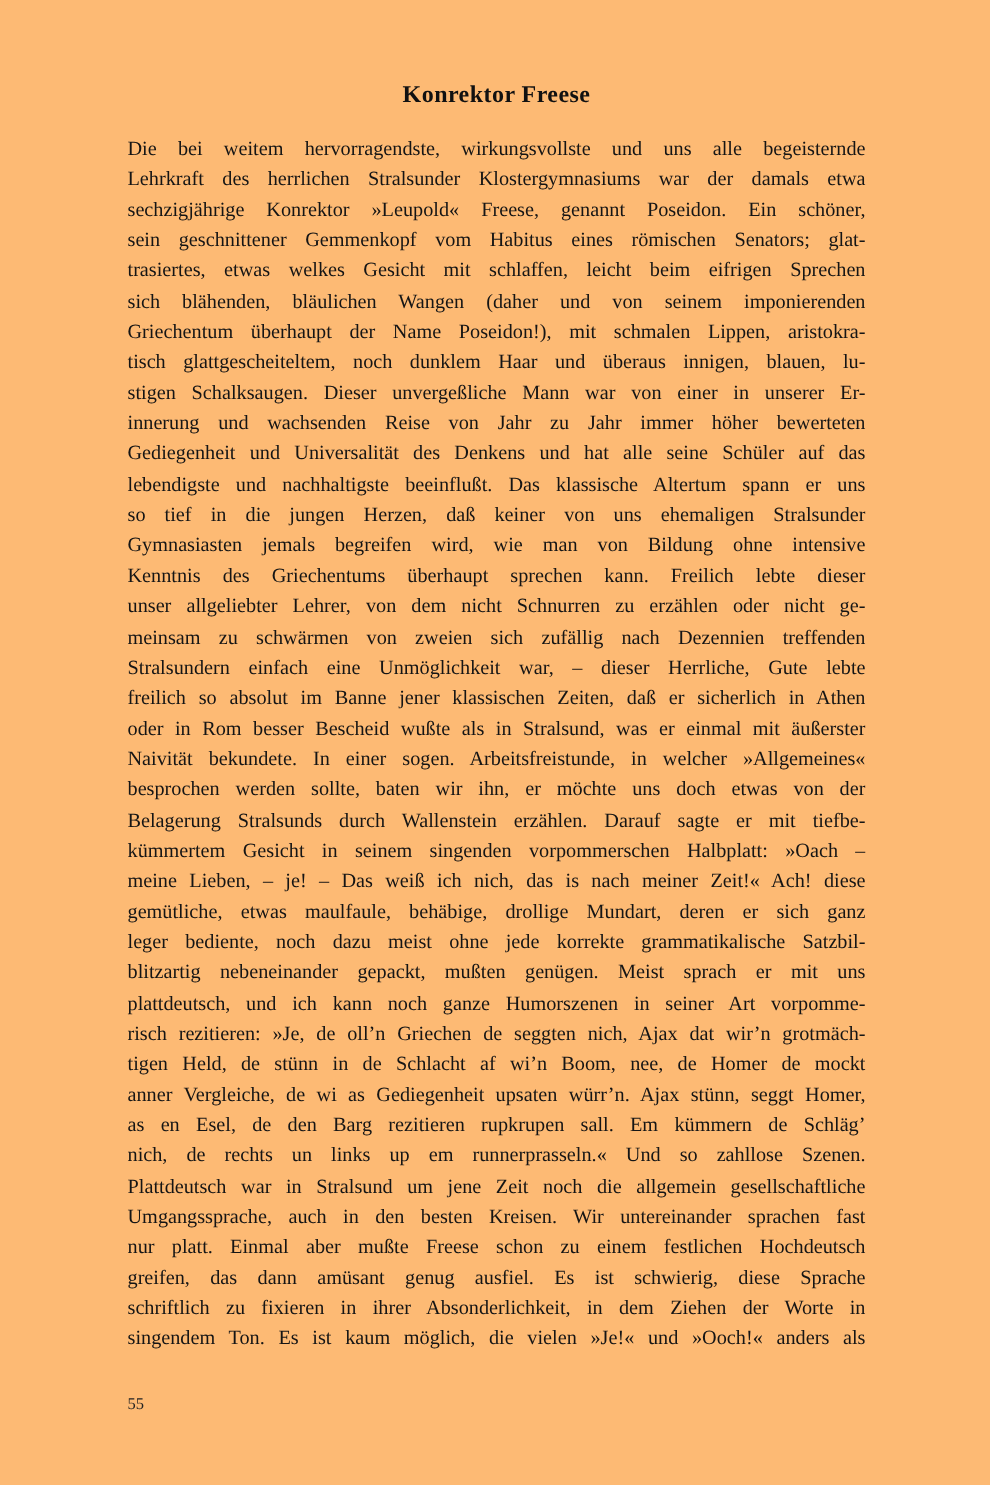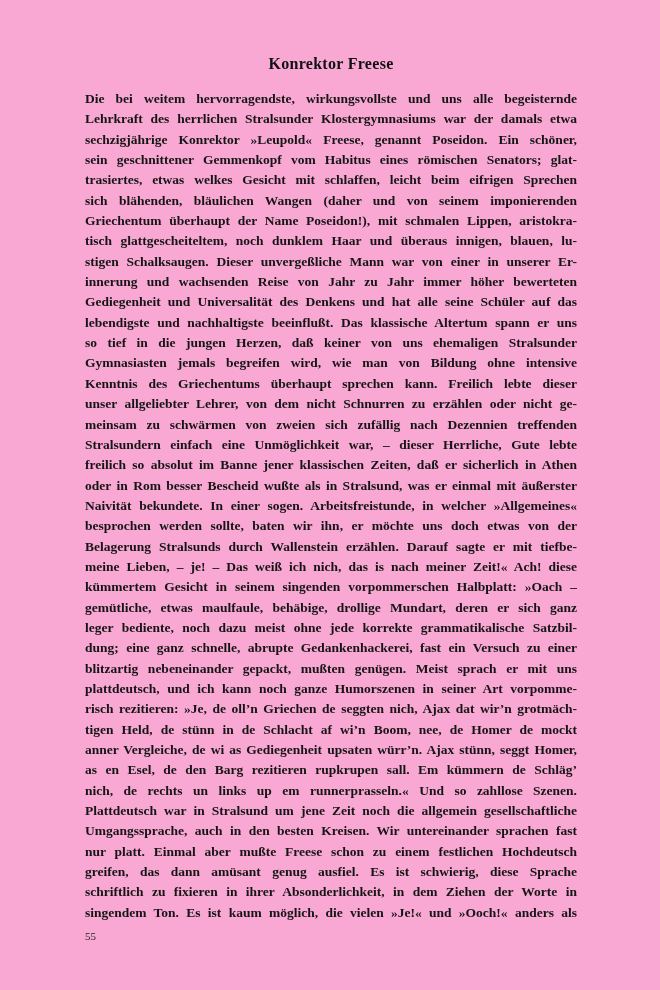--- a/index.html
+++ b/index.html
@@ -11,21 +11,21 @@
     height: 990px;
     background: #ffffff;
     position: relative;
     overflow: hidden;
     font-family: "Liberation Serif", serif;
     color: #141414;
   }
   .page {
     position: absolute;
     inset: 0;
-    background: #f9a8d4;
+    background: #fdba74;
   }
   .title {
     position: absolute;
     top: 55px;
     left: 85px;
     width: 492px;
     margin: 0;
     text-align: center;
     font-size: 16px;
     font-weight: bold;
@@ -40,21 +40,20 @@
     font-size: 13.5px;
     color: #151515;
   }
   .body-text .line {
     height: 20.35px;
     line-height: 20.35px;
     text-align: justify;
     text-align-last: justify;
     overflow: hidden;
     white-space: normal;
-    font-weight: bold;
   }
   .page-number {
     position: absolute;
     top: 930px;
     left: 85px;
     width: 498px;
     font-size: 11px;
     color: #222222;
   }
 </style>
@@ -80,25 +79,24 @@
       <div class="line">Gymnasiasten jemals begreifen wird, wie man von Bildung ohne intensive</div>
       <div class="line">Kenntnis des Griechentums überhaupt sprechen kann. Freilich lebte dieser</div>
       <div class="line">unser allgeliebter Lehrer, von dem nicht Schnurren zu erzählen oder nicht ge-</div>
       <div class="line">meinsam zu schwärmen von zweien sich zufällig nach Dezennien treffenden</div>
       <div class="line">Stralsundern einfach eine Unmöglichkeit war, – dieser Herrliche, Gute lebte</div>
       <div class="line">freilich so absolut im Banne jener klassischen Zeiten, daß er sicherlich in Athen</div>
       <div class="line">oder in Rom besser Bescheid wußte als in Stralsund, was er einmal mit äußerster</div>
       <div class="line">Naivität bekundete. In einer sogen. Arbeitsfreistunde, in welcher »Allgemeines«</div>
       <div class="line">besprochen werden sollte, baten wir ihn, er möchte uns doch etwas von der</div>
       <div class="line">Belagerung Stralsunds durch Wallenstein erzählen. Darauf sagte er mit tiefbe-</div>
+      <div class="line">kümmertem Gesicht in seinem singenden vorpommerschen Halbplatt: »Oach –</div>
       <div class="line">meine Lieben, – je! – Das weiß ich nich, das is nach meiner Zeit!« Ach! diese</div>
-      <div class="line">kümmertem Gesicht in seinem singenden vorpommerschen Halbplatt: »Oach –</div>
       <div class="line">gemütliche, etwas maulfaule, behäbige, drollige Mundart, deren er sich ganz</div>
       <div class="line">leger bediente, noch dazu meist ohne jede korrekte grammatikalische Satzbil-</div>
-      <div class="line">dung; eine ganz schnelle, abrupte Gedankenhackerei, fast ein Versuch zu einer</div>
       <div class="line">blitzartig nebeneinander gepackt, mußten genügen. Meist sprach er mit uns</div>
       <div class="line">plattdeutsch, und ich kann noch ganze Humorszenen in seiner Art vorpomme-</div>
       <div class="line">risch rezitieren: »Je, de oll’n Griechen de seggten nich, Ajax dat wir’n grotmäch-</div>
       <div class="line">tigen Held, de stünn in de Schlacht af wi’n Boom, nee, de Homer de mockt</div>
       <div class="line">anner Vergleiche, de wi as Gediegenheit upsaten würr’n. Ajax stünn, seggt Homer,</div>
       <div class="line">as en Esel, de den Barg rezitieren rupkrupen sall. Em kümmern de Schläg’</div>
       <div class="line">nich, de rechts un links up em runnerprasseln.« Und so zahllose Szenen.</div>
       <div class="line">Plattdeutsch war in Stralsund um jene Zeit noch die allgemein gesellschaftliche</div>
       <div class="line">Umgangssprache, auch in den besten Kreisen. Wir untereinander sprachen fast</div>
       <div class="line">nur platt. Einmal aber mußte Freese schon zu einem festlichen Hochdeutsch</div>

